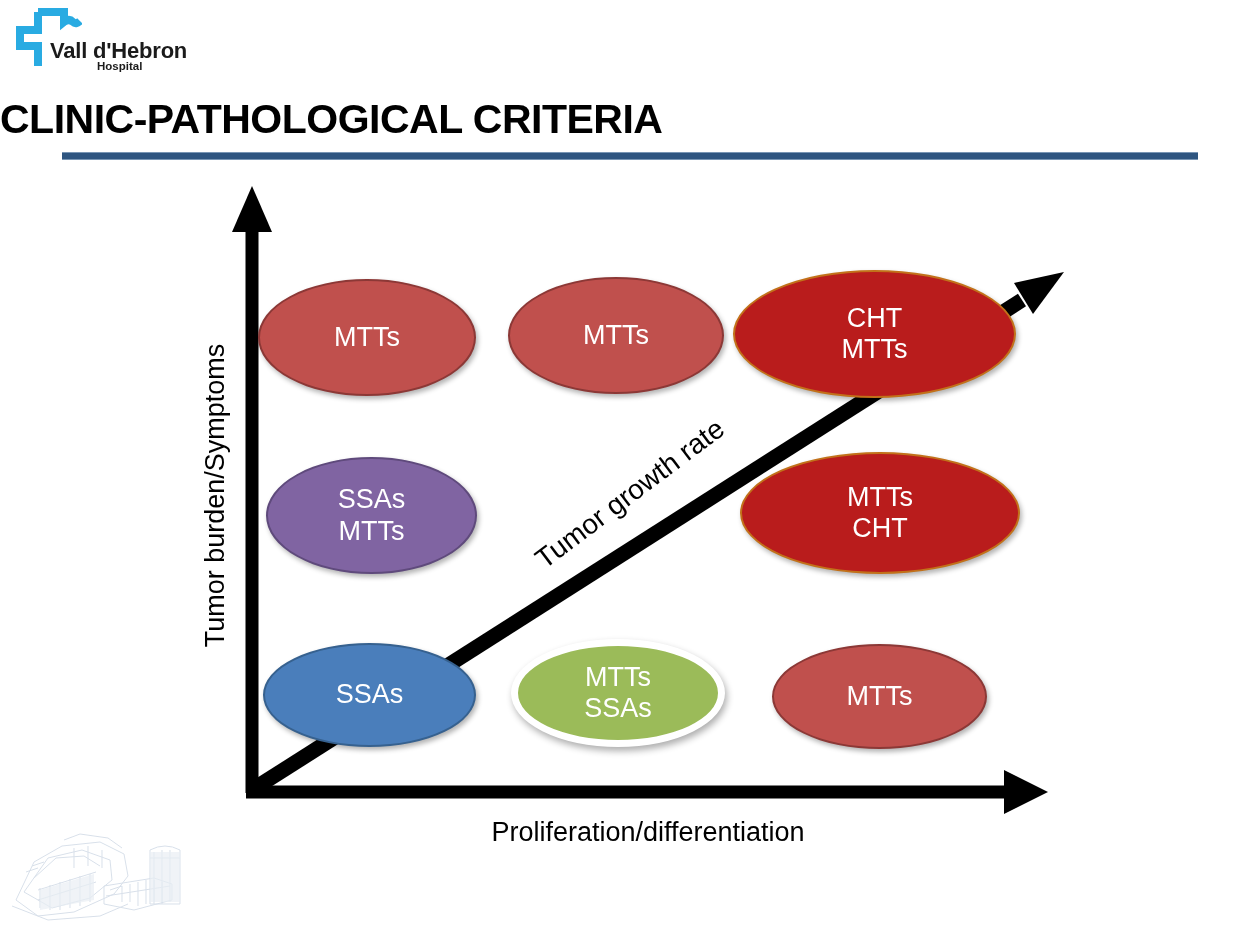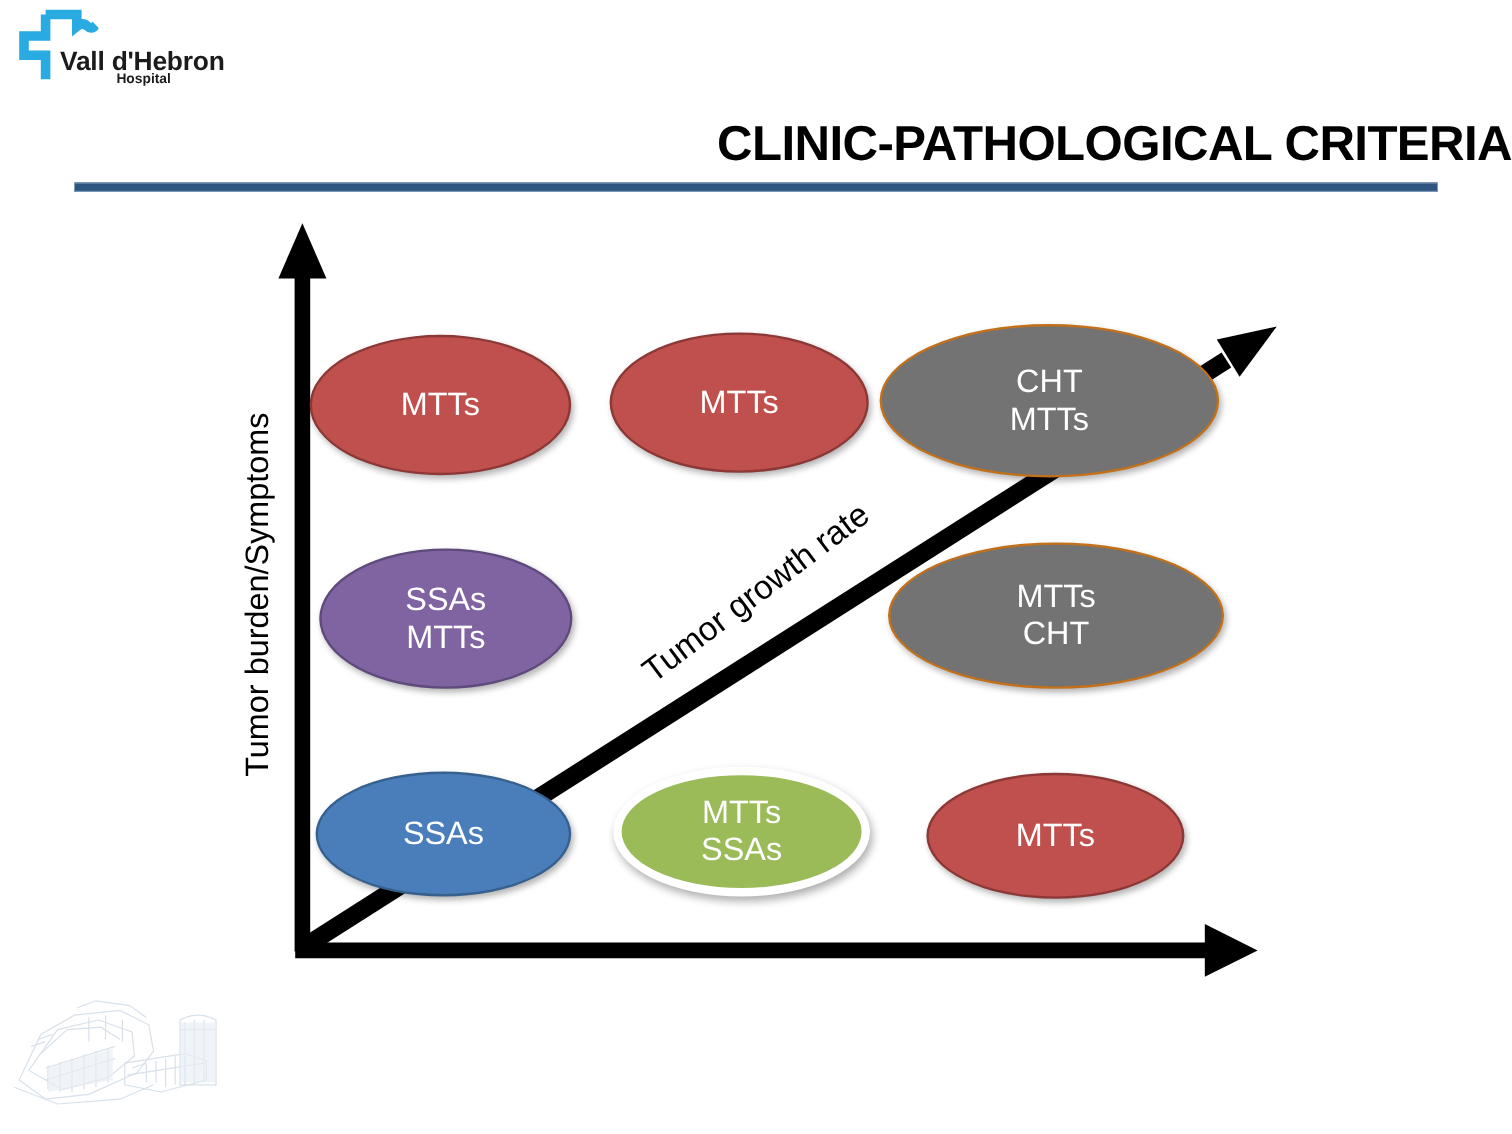--- a/index.html
+++ b/index.html
@@ -52,21 +52,21 @@
     white-space: nowrap;
     padding-left: 45px;
   }
 
   
   #slide-title {
     position: absolute;
     left: 0;
     top: 96px;
     width: 1260px;
-    text-align: right;
+    text-align: left;
     font-size: 41px;
     font-weight: bold;
     letter-spacing: -0.5px;
     color: #000000;
     white-space: nowrap;
   }
   #title-rule {
     position: absolute;
     left: 62px;
     top: 152px;
@@ -139,21 +139,21 @@
     color: #ffffff;
     font-size: 27px;
     line-height: 1.16;
     text-align: center;
     box-shadow: 2px 3px 5px rgba(0,0,0,0.30);
   }
   .node .node-label {
     display: block;
   }
   .node.red    { background: #C0504D; border: 2px solid #8C3836; }
-  .node.orange { background: #737373; border: 2px solid #C2711A; }
+  .node.orange { background: #b91c1c; border: 2px solid #C2711A; }
   .node.purple { background: #8064A2; border: 2px solid #5F4A7C; }
   .node.blue   { background: #4A7EBB; border: 2px solid #36618F; }
   .node.green  {
     background: #9BBB59;
     border: 7px solid #ffffff;
     box-shadow: 2px 4px 7px rgba(0,0,0,0.32);
   }
 
   
   #watermark {
@@ -195,20 +195,21 @@
       <polygon points="1048,792 1004,814 1004,770" fill="#000000"></polygon>
     </g>
 
     <g>
       <line x1="252" y1="790" x2="1022" y2="300" stroke="#000000" stroke-width="15"></line>
       <polygon points="1064,272 1014,283 1033,314" fill="#000000"></polygon>
     </g>
   </svg>
 
   <div id="y-axis-label">Tumor burden/Symptoms</div>
+  <div id="x-axis-label">Proliferation/differentiation</div>
   <div id="growth-rate-label">Tumor growth rate</div>
 
   <div class="node red" style="left:258px; top:279px; width:218px; height:117px;">
     <span class="node-label">
       <span>MTTs</span>
     </span>
   </div>
 
   <div class="node red" style="left:508px; top:277px; width:216px; height:117px;">
     <span class="node-label">

